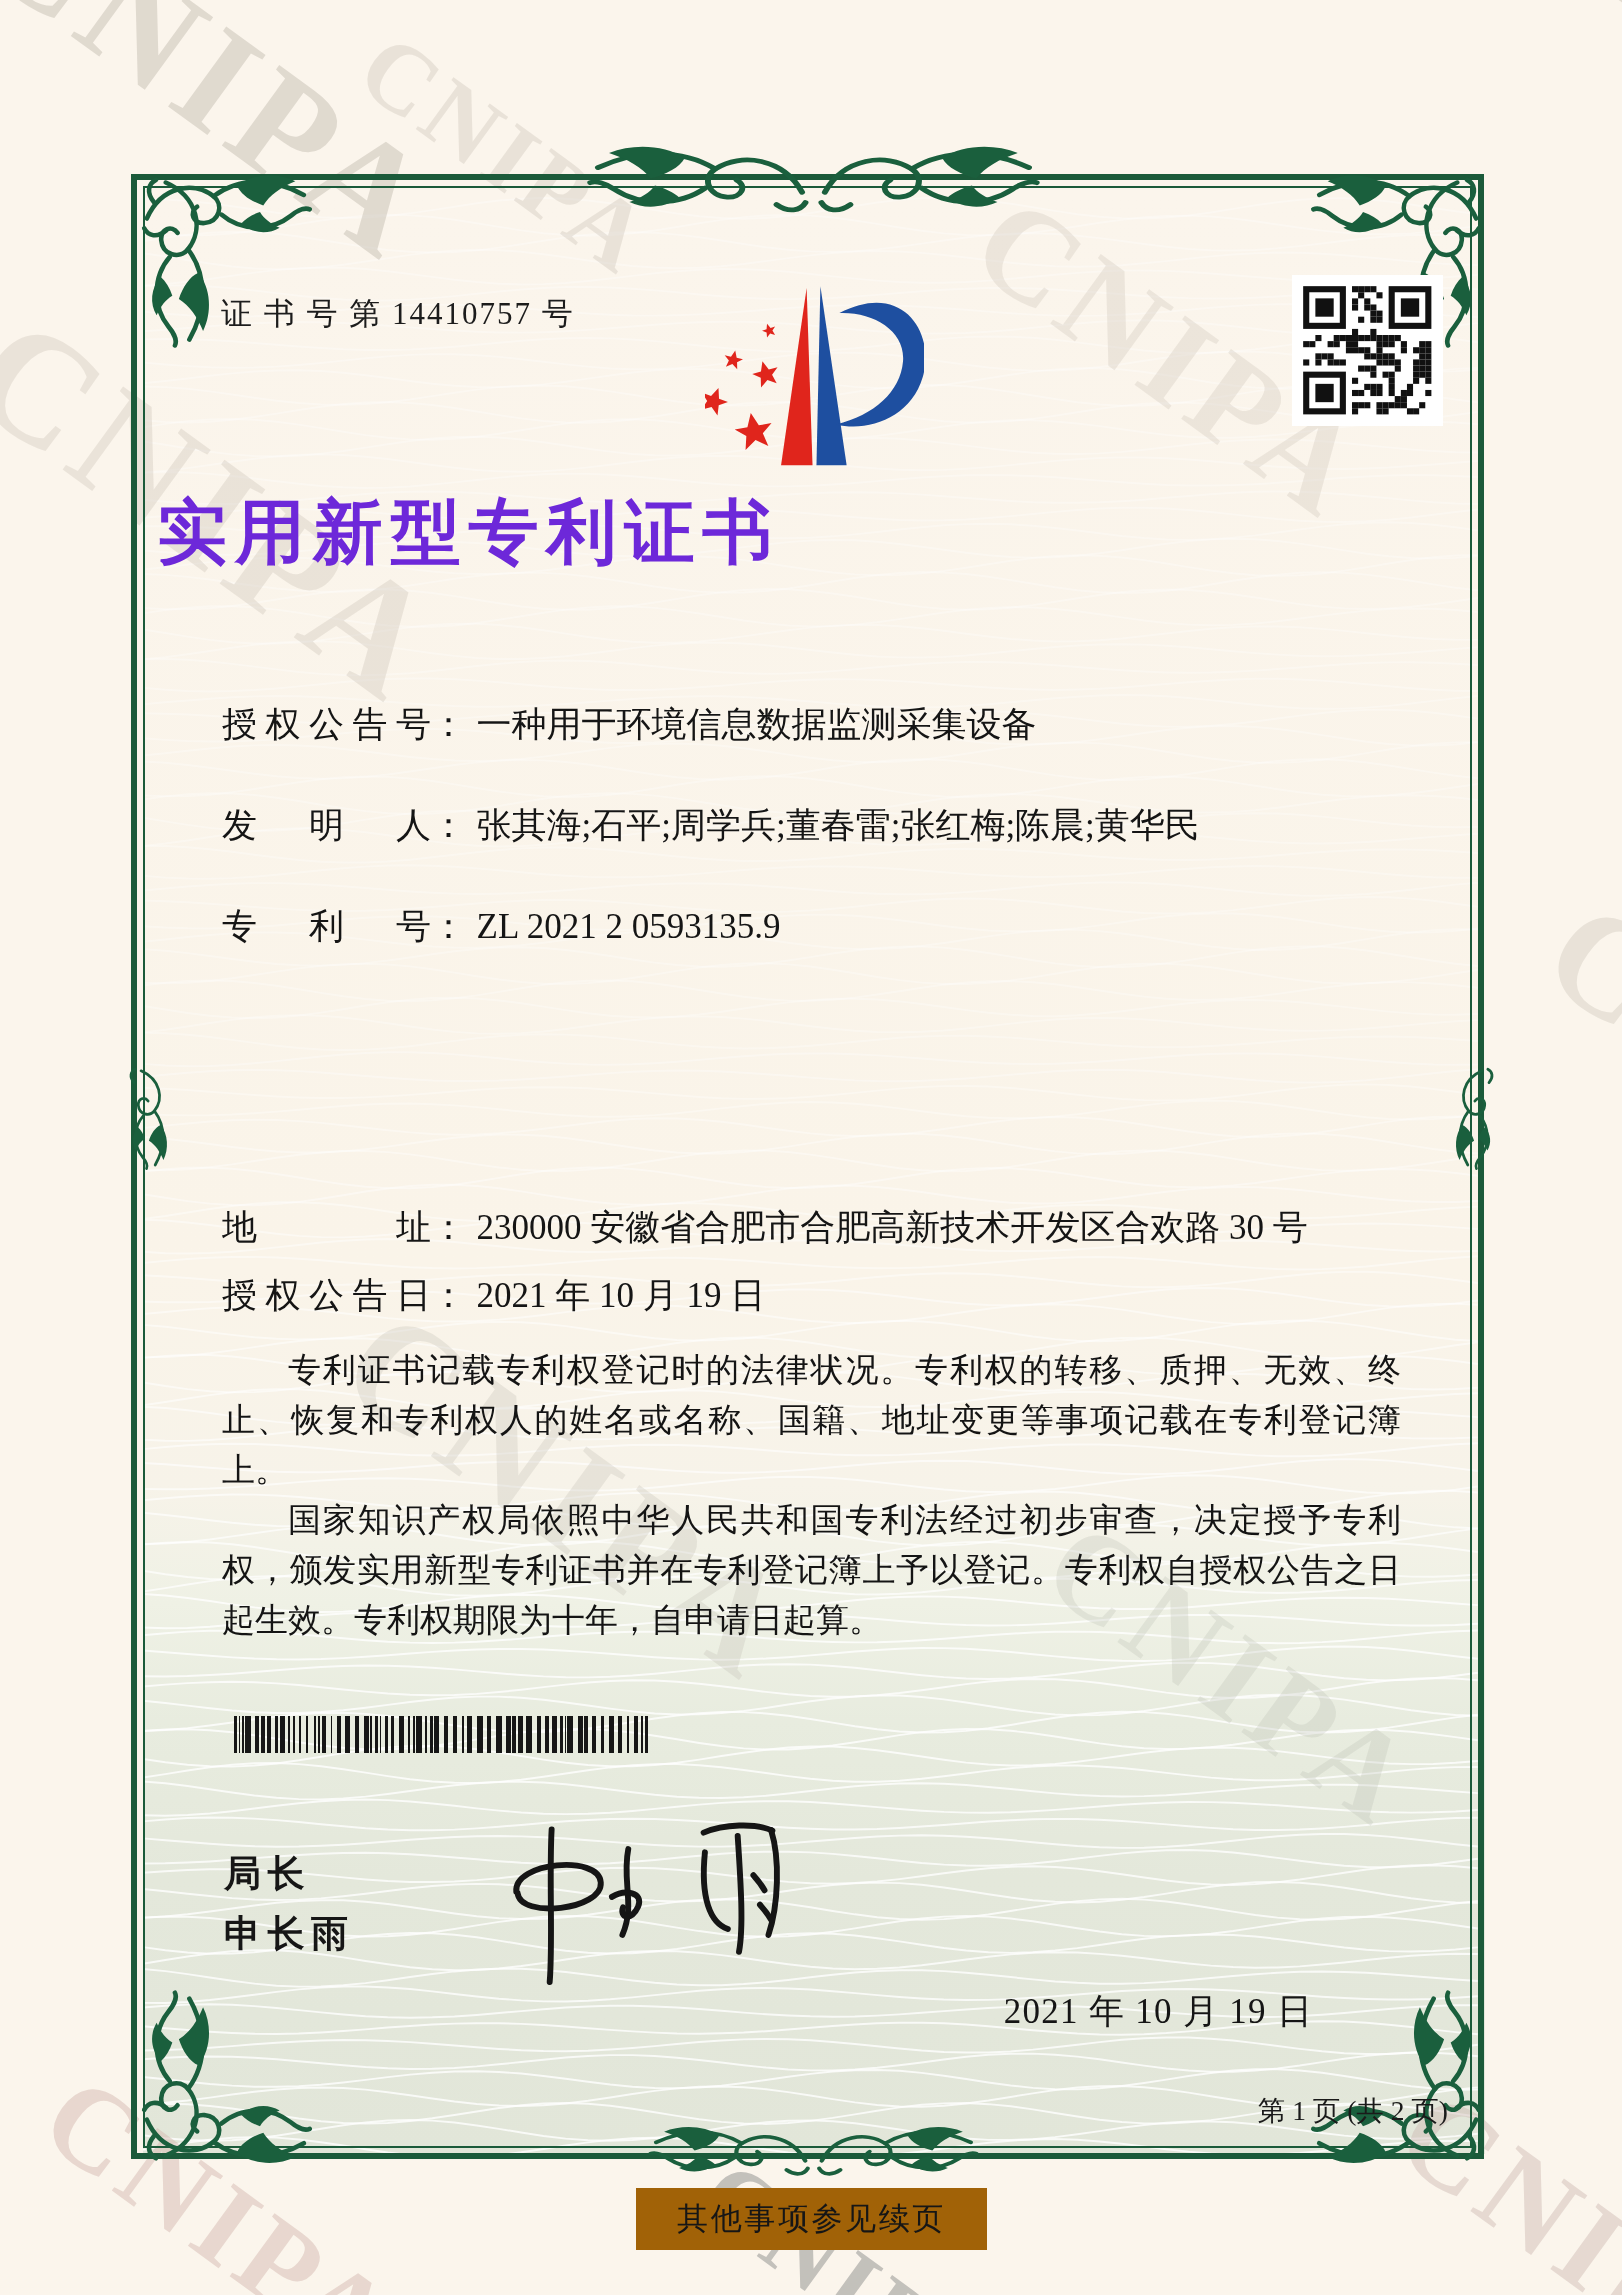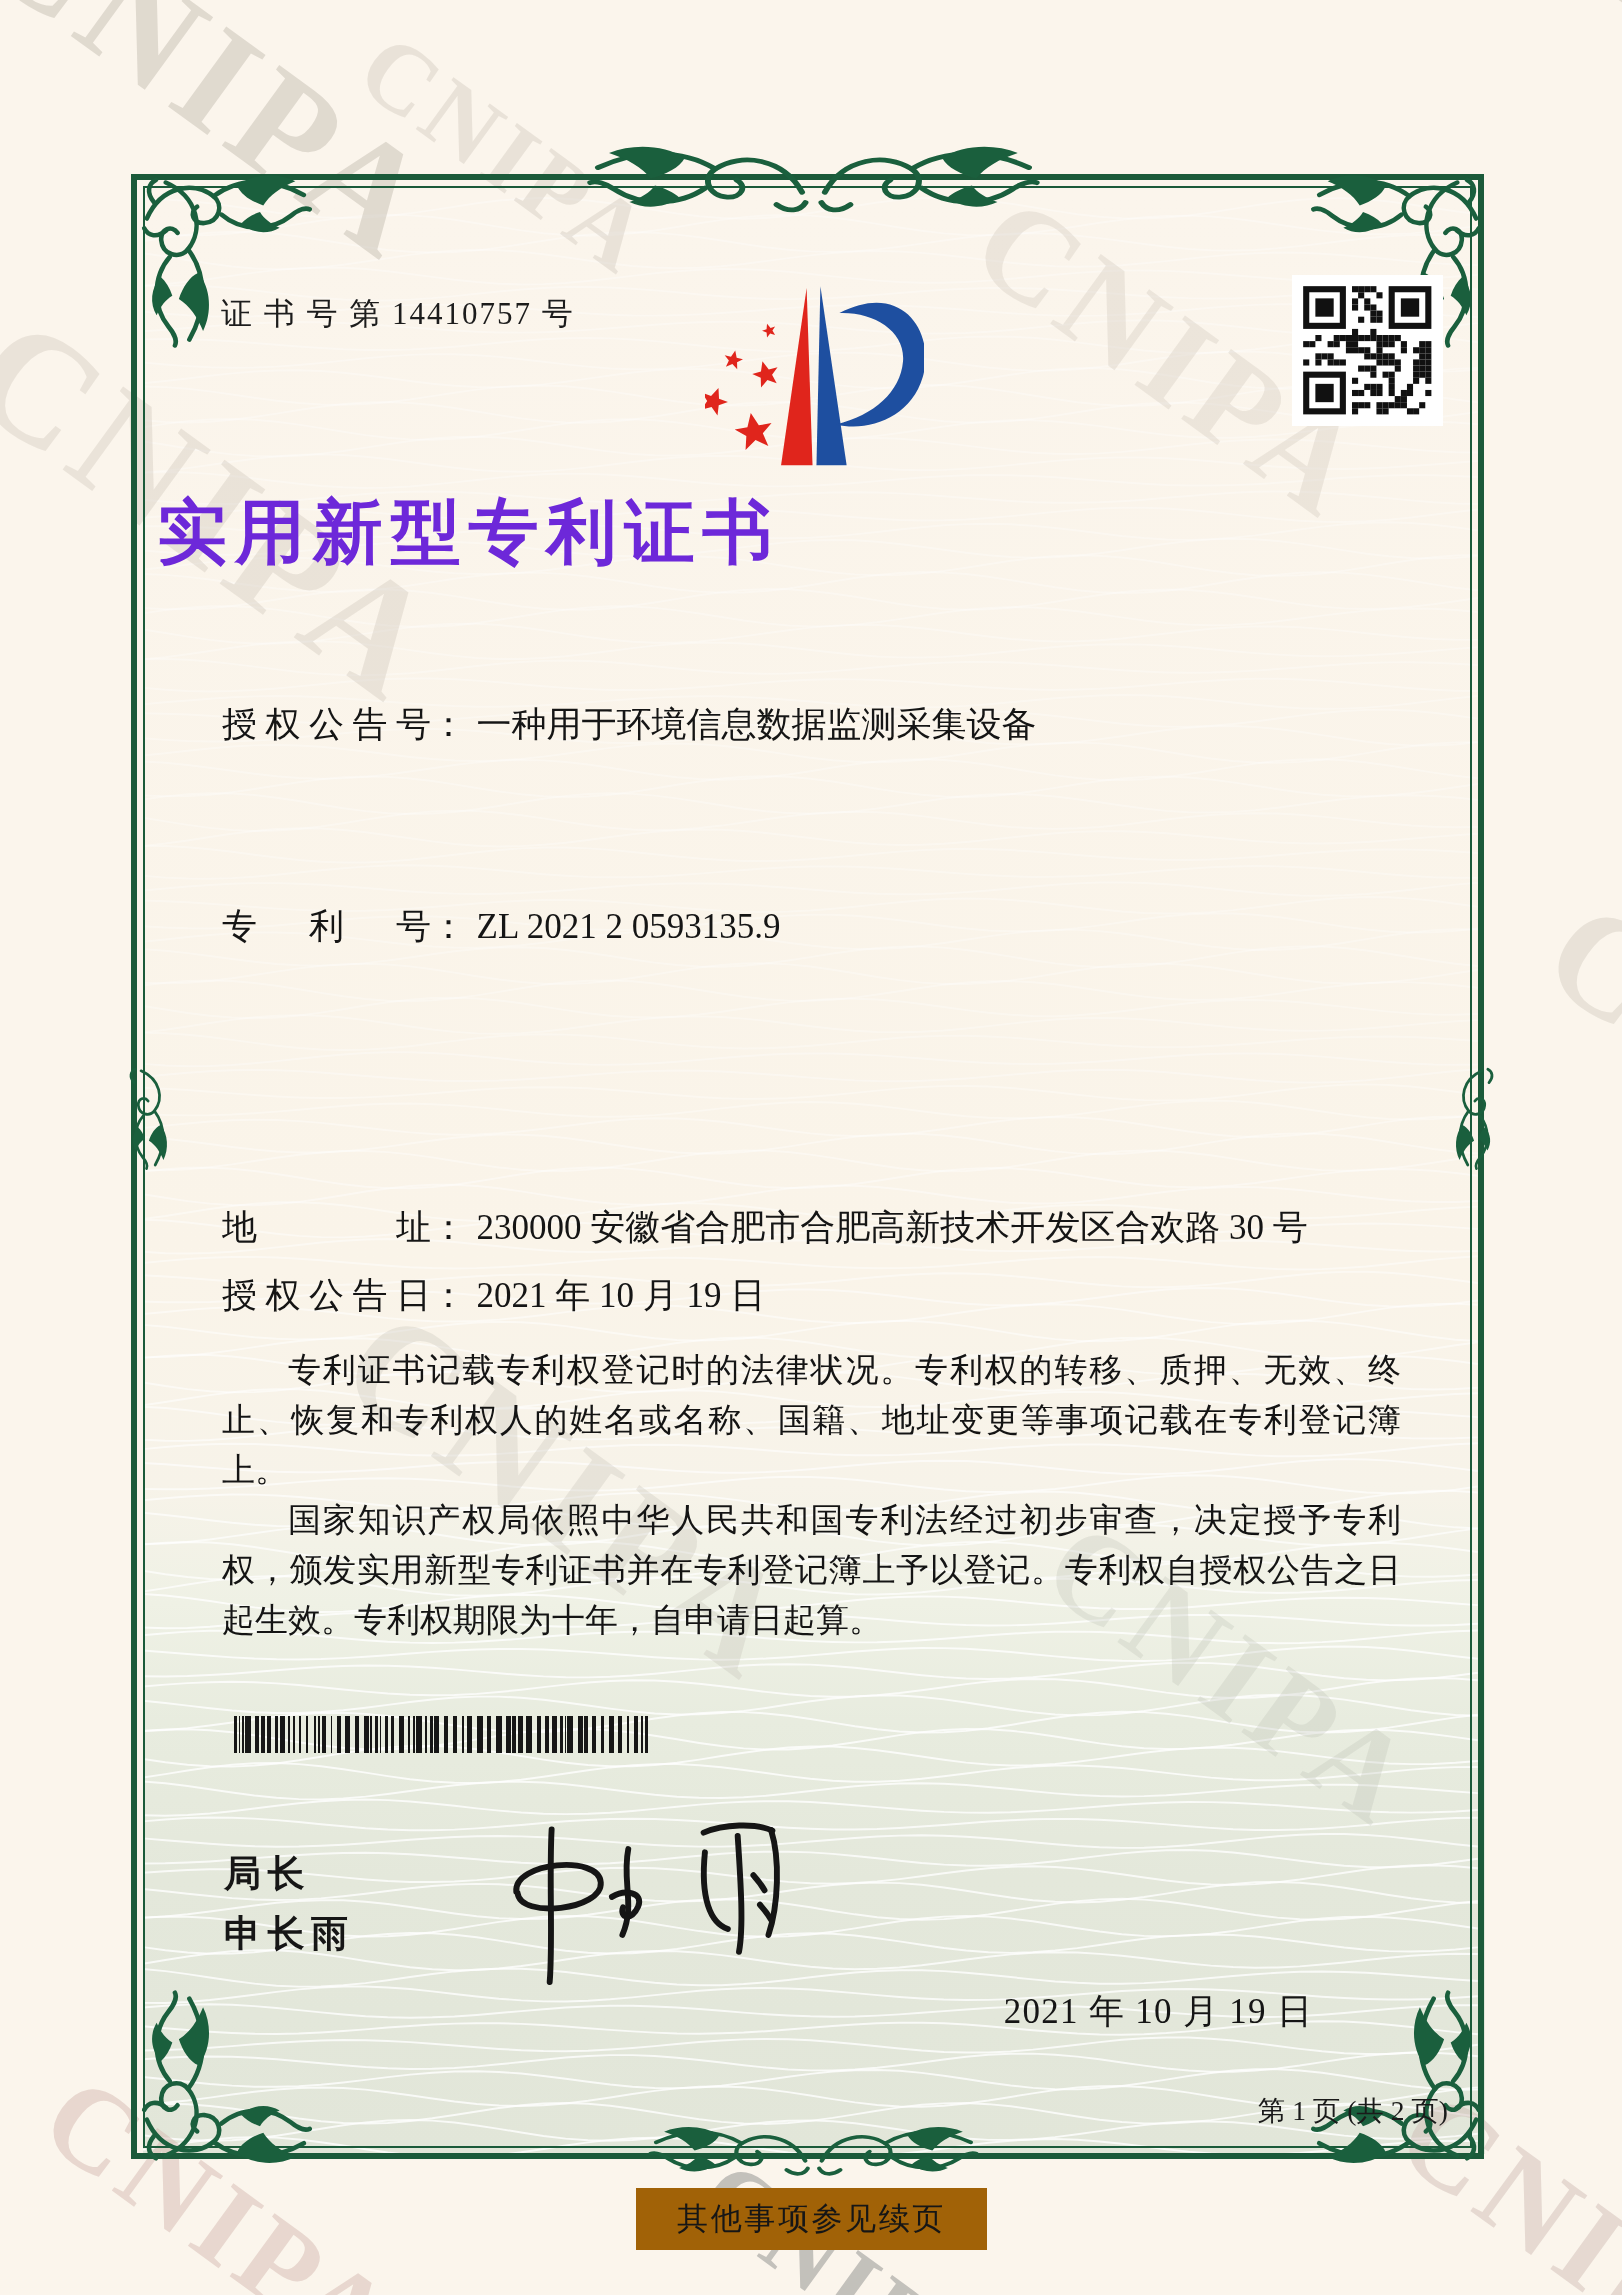--- a/index.html
+++ b/index.html
@@ -420,20 +420,23 @@
         <rect x="17" y="147.20000000000002" width="65.10000000000001" height="65.10000000000001" fill="#111"></rect>
         <rect x="26.3" y="156.5" width="46.5" height="46.5" fill="#fff"></rect>
         <rect x="35.6" y="165.8" width="27.900000000000002" height="27.900000000000002" fill="#111"></rect>
       </svg>
 
     <div class="title">实用新型专利证书</div>
 
     <div class="row" style="top:701px">
       <span class="lab">授权公告号</span><span class="colon">：</span><span class="val">一种用于环境信息数据监测采集设备</span>
     </div>
+    <div class="row" style="top:802px">
+      <span class="lab">发明人</span><span class="colon">：</span><span class="val">张其海;石平;周学兵;董春雷;张红梅;陈晨;黄华民</span>
+    </div>
     <div class="row" style="top:903px">
       <span class="lab">专利号</span><span class="colon">：</span><span class="val">ZL 2021 2 0593135.9</span>
     </div>
     <div class="row" style="top:1204px">
       <span class="lab">地址</span><span class="colon">：</span><span class="val">230000 安徽省合肥市合肥高新技术开发区合欢路 30 号</span>
     </div>
 
     <div class="row" style="top:1272px">
       <span class="lab">授权公告日</span><span class="colon">：</span><span class="val">2021 年 10 月 19 日</span>
     </div>

